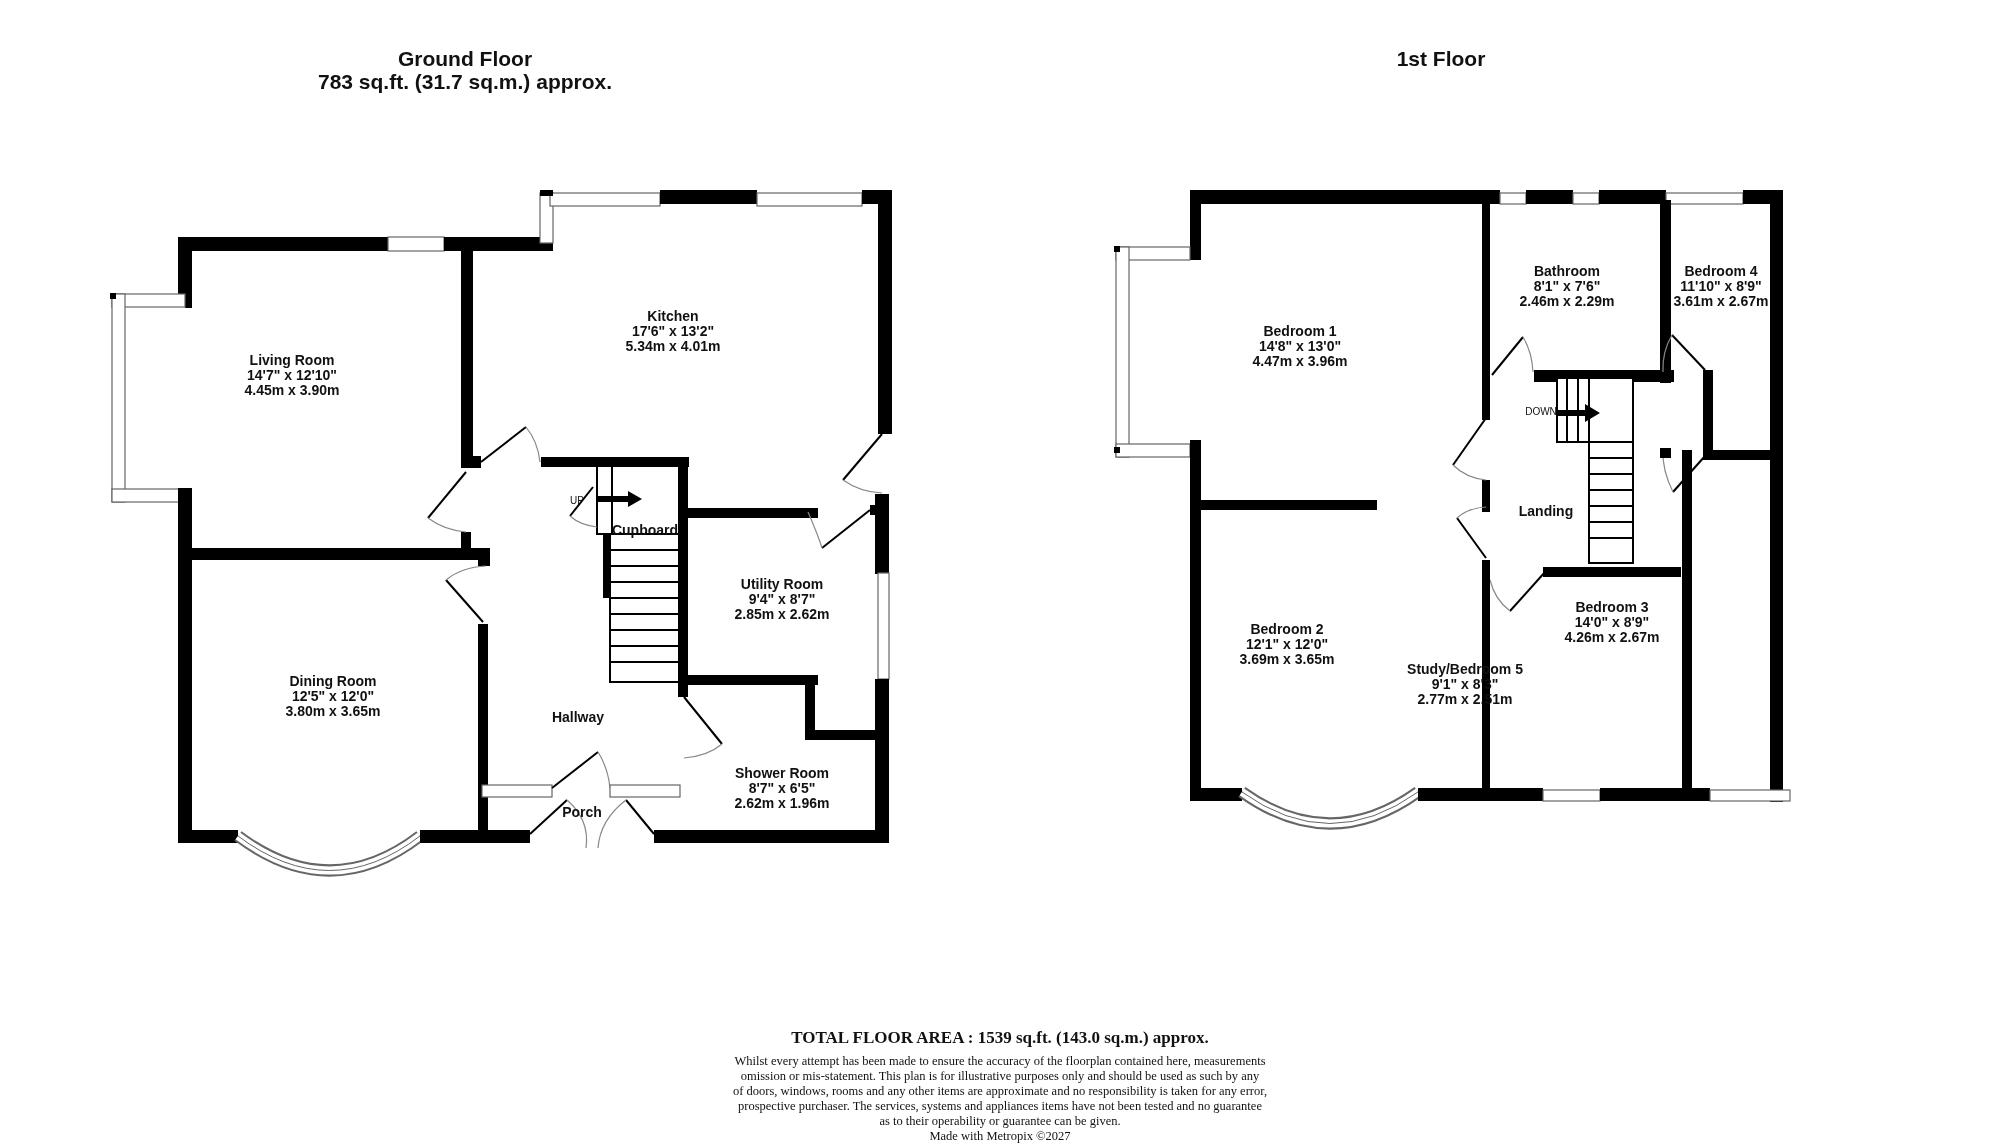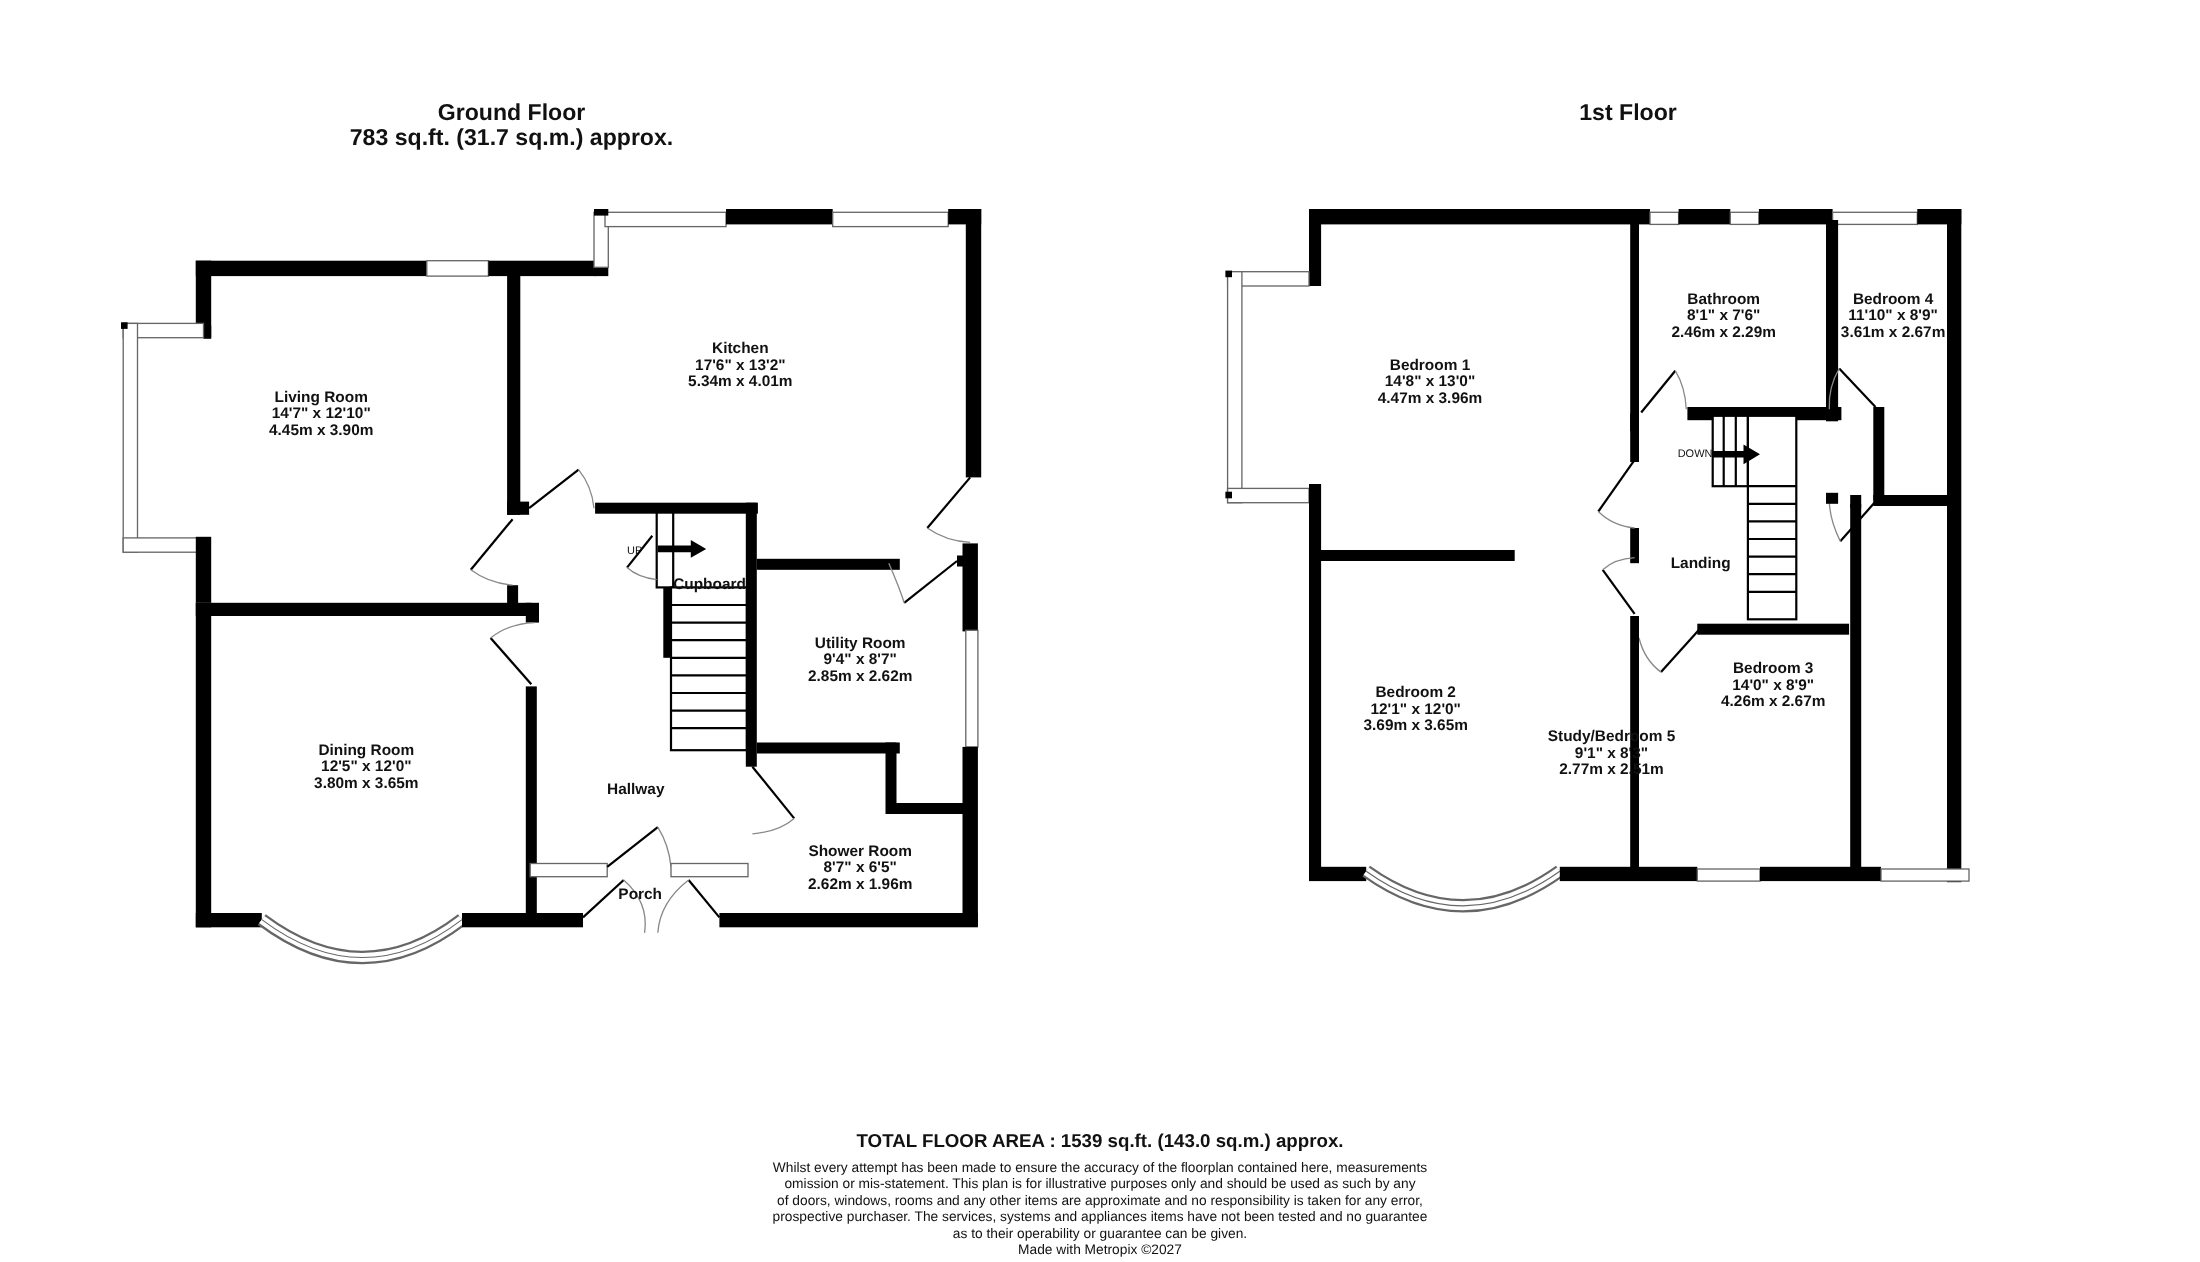--- a/index.html
+++ b/index.html
@@ -1,29 +1,29 @@
 <!DOCTYPE html>
 <html><head>
 <meta charset="utf-8">
 <style>
   html,body{margin:0;padding:0;background:#ffffff;}
   body{width:2000px;height:1147px;position:relative;overflow:hidden;font-family:"Liberation Sans",sans-serif;color:#111;}
-  .floor-title{position:absolute;text-align:center;font-weight:bold;font-size:21px;line-height:23px;margin-top:44px;}
+  .floor-title{position:absolute;text-align:center;font-weight:bold;font-size:21px;line-height:23px;}
   .floor-title div{white-space:nowrap;}
   #gf-title{left:230px;top:47px;width:470px;}
-  #ff-title{left:1230px;top:47px;width:500px;}
+  #ff-title{left:1191px;top:47px;width:500px;}
   svg{position:absolute;left:0;top:0;}
   .room-label{font-family:"Liberation Sans",sans-serif;font-weight:bold;font-size:14px;fill:#111;text-anchor:middle;}
   .small-label{font-family:"Liberation Sans",sans-serif;font-size:10px;fill:#111;text-anchor:middle;}
   .wall{fill:#000;}
   .win{fill:#fff;stroke:#666;stroke-width:1.2;}
   .door{stroke:#000;stroke-width:2;fill:none;}
   .arc{stroke:#888;stroke-width:1.2;fill:none;}
   .stair{fill:#fff;stroke:#000;stroke-width:2;}
-  #footer{position:absolute;left:620px;top:1028px;width:760px;text-align:center;}
+  #footer{position:absolute;left:620px;top:1028px;width:760px;text-align:center;font-family:Liberation Serif, serif;}
   #total-area{font-weight:bold;font-size:17px;margin-bottom:6px;}
   .disc{font-size:12.5px;line-height:15px;text-align:center;}
 </style>
 </head>
 <body>
 
 <div id="gf-title" class="floor-title">
   <div>Ground Floor</div>
   <div>783 sq.ft. (31.7 sq.m.) approx.</div>
 </div>

